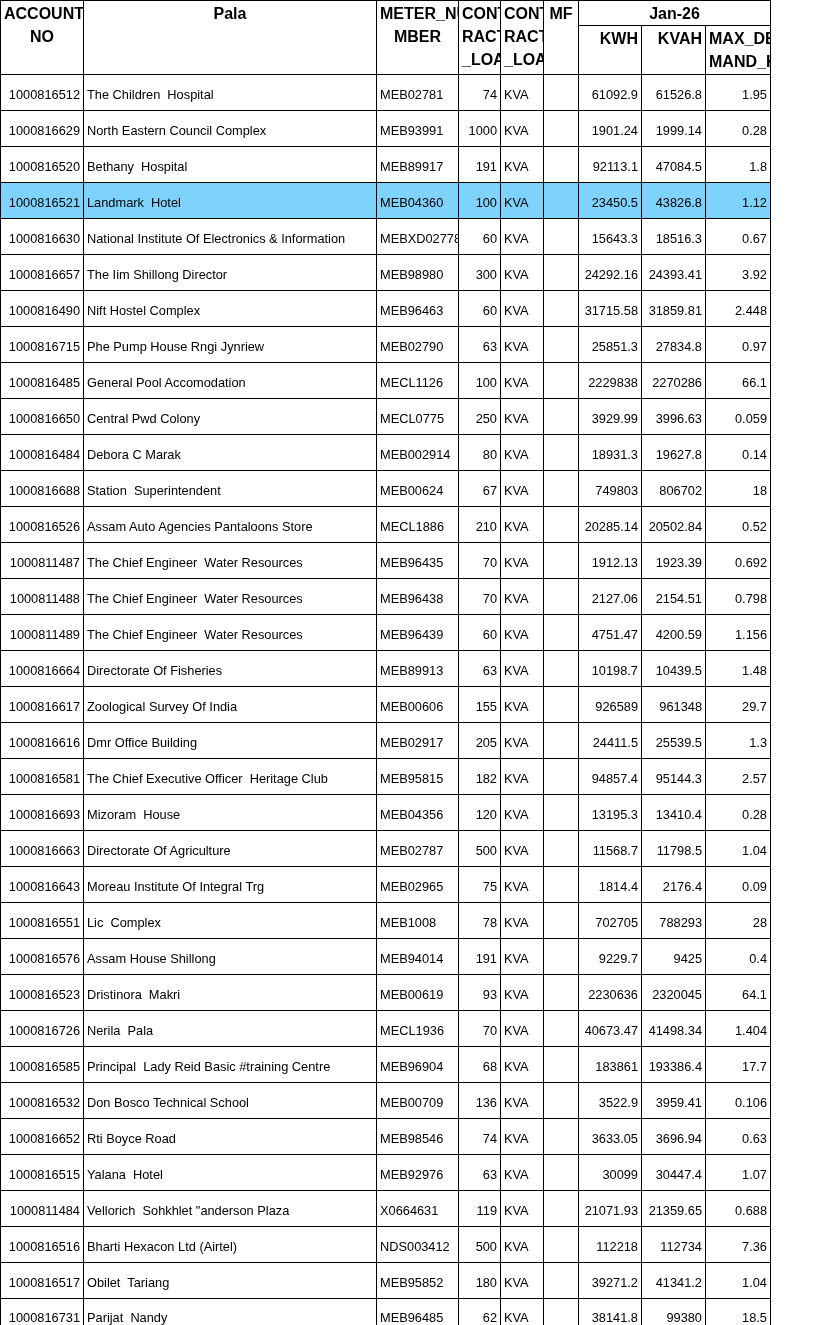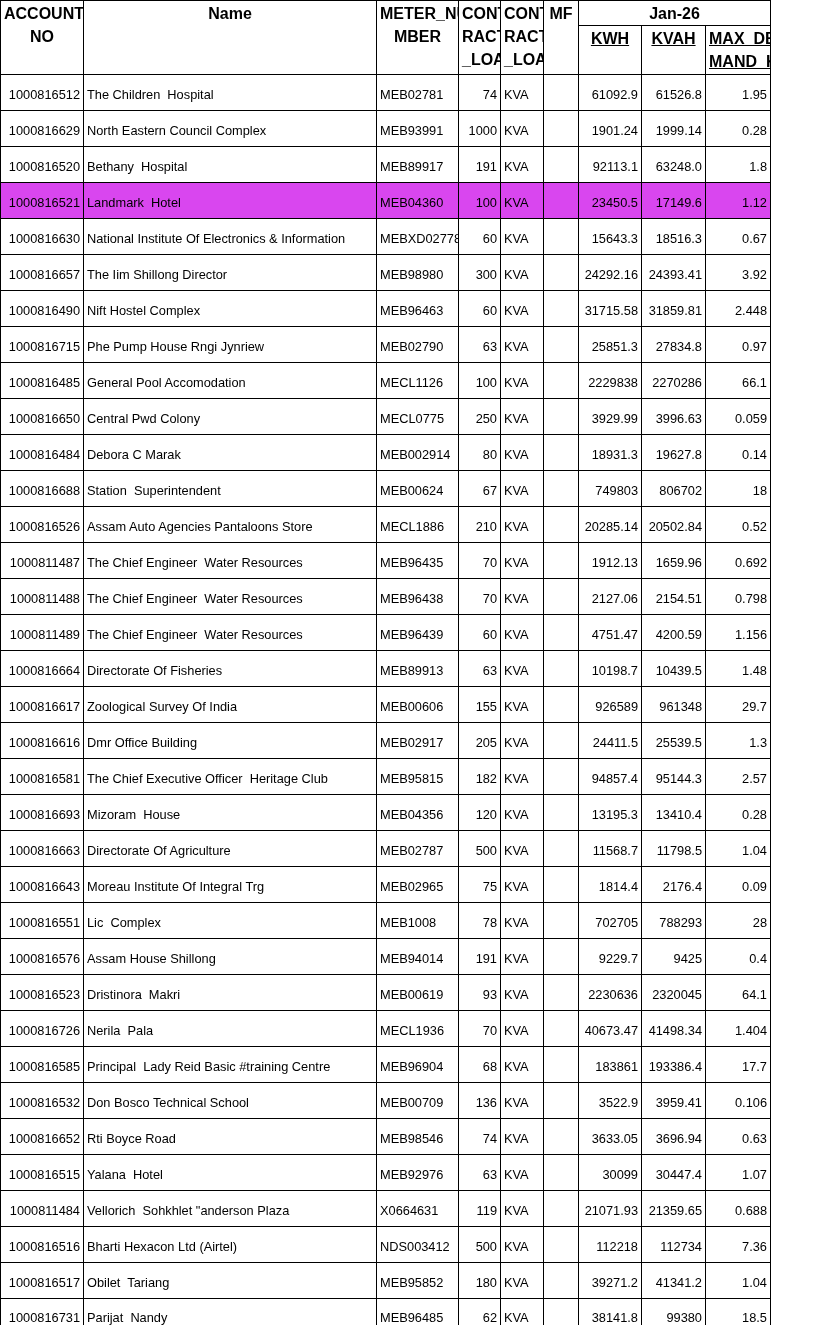--- a/index.html
+++ b/index.html
@@ -7,48 +7,48 @@
        font-family:"Liberation Sans",sans-serif;color:#000;}
   table.sheet{border-collapse:collapse;table-layout:fixed;width:770px;
               border:1px solid #000;border-bottom:3px solid #000;}
   .sheet th,.sheet td{border:1px solid #000;overflow:hidden;
               white-space:pre;padding:0 3px;box-sizing:border-box;}
   .sheet thead th{font-weight:bold;font-size:16px;vertical-align:top;
               text-align:center;white-space:pre-line;line-height:1.45;
               padding-top:1px;}
   .sheet thead tr.r1{height:21px;}
   .sheet thead tr.r2{height:43px;}
-  .sheet thead th.sub{text-align:center;text-decoration:underline;}
+  .sheet thead th.sub{text-align:right;}
   .sheet tbody tr{height:36px;padding-left:12px;}
   .sheet tbody td{font-size:12.8px;vertical-align:bottom;padding-bottom:8px;}
   td.al-r{text-align:right;}
   td.al-l{text-align:left;}
   td.al-c{text-align:center;}
-  tr.hl td{background:#d946ef;}
+  tr.hl td{background:#7dd3fc;}
 </style>
 </head>
 <body>
 
 <table class="sheet">
   <colgroup>
     <col style="width:83px">
       <col style="width:293px">
       <col style="width:82px">
     <col style="width:42px">
       <col style="width:43px">
       <col style="width:35px">
     <col style="width:63px">
       <col style="width:64px">
       <col style="width:65px">
   </colgroup>
   <thead>
     <tr class="r1">
       <th rowspan="2">ACCOUNT_
 NO</th>
-      <th rowspan="2">Name</th>
+      <th rowspan="2">Pala</th>
       <th rowspan="2">METER_NU
 MBER</th>
       <th rowspan="2">CONT
 RACT
 _LOA</th>
       <th rowspan="2">CONT
 RACT
 _LOA</th>
       <th rowspan="2">MF</th>
       <th colspan="3">Jan-26</th>
@@ -84,32 +84,32 @@
         <td class="al-r">0.28</td>
       </tr>
       <tr>
         <td class="al-r">1000816520</td>
         <td class="al-l">Bethany  Hospital</td>
         <td class="al-l">MEB89917</td>
         <td class="al-r">191</td>
         <td class="al-l">KVA</td>
         <td class="al-c"></td>
         <td class="al-r">92113.1</td>
-        <td class="al-r">63248.0</td>
+        <td class="al-r">47084.5</td>
         <td class="al-r">1.8</td>
       </tr>
       <tr class="hl">
         <td class="al-r">1000816521</td>
         <td class="al-l">Landmark  Hotel</td>
         <td class="al-l">MEB04360</td>
         <td class="al-r">100</td>
         <td class="al-l">KVA</td>
         <td class="al-c"></td>
         <td class="al-r">23450.5</td>
-        <td class="al-r">17149.6</td>
+        <td class="al-r">43826.8</td>
         <td class="al-r">1.12</td>
       </tr>
       <tr>
         <td class="al-r">1000816630</td>
         <td class="al-l">National Institute Of Electronics &amp; Information</td>
         <td class="al-l">MEBXD02778</td>
         <td class="al-r">60</td>
         <td class="al-l">KVA</td>
         <td class="al-c"></td>
         <td class="al-r">15643.3</td>
@@ -205,21 +205,21 @@
         <td class="al-r">0.52</td>
       </tr>
       <tr>
         <td class="al-r">1000811487</td>
         <td class="al-l">The Chief Engineer  Water Resources</td>
         <td class="al-l">MEB96435</td>
         <td class="al-r">70</td>
         <td class="al-l">KVA</td>
         <td class="al-c"></td>
         <td class="al-r">1912.13</td>
-        <td class="al-r">1659.96</td>
+        <td class="al-r">1923.39</td>
         <td class="al-r">0.692</td>
       </tr>
       <tr>
         <td class="al-r">1000811488</td>
         <td class="al-l">The Chief Engineer  Water Resources</td>
         <td class="al-l">MEB96438</td>
         <td class="al-r">70</td>
         <td class="al-l">KVA</td>
         <td class="al-c"></td>
         <td class="al-r">2127.06</td>

